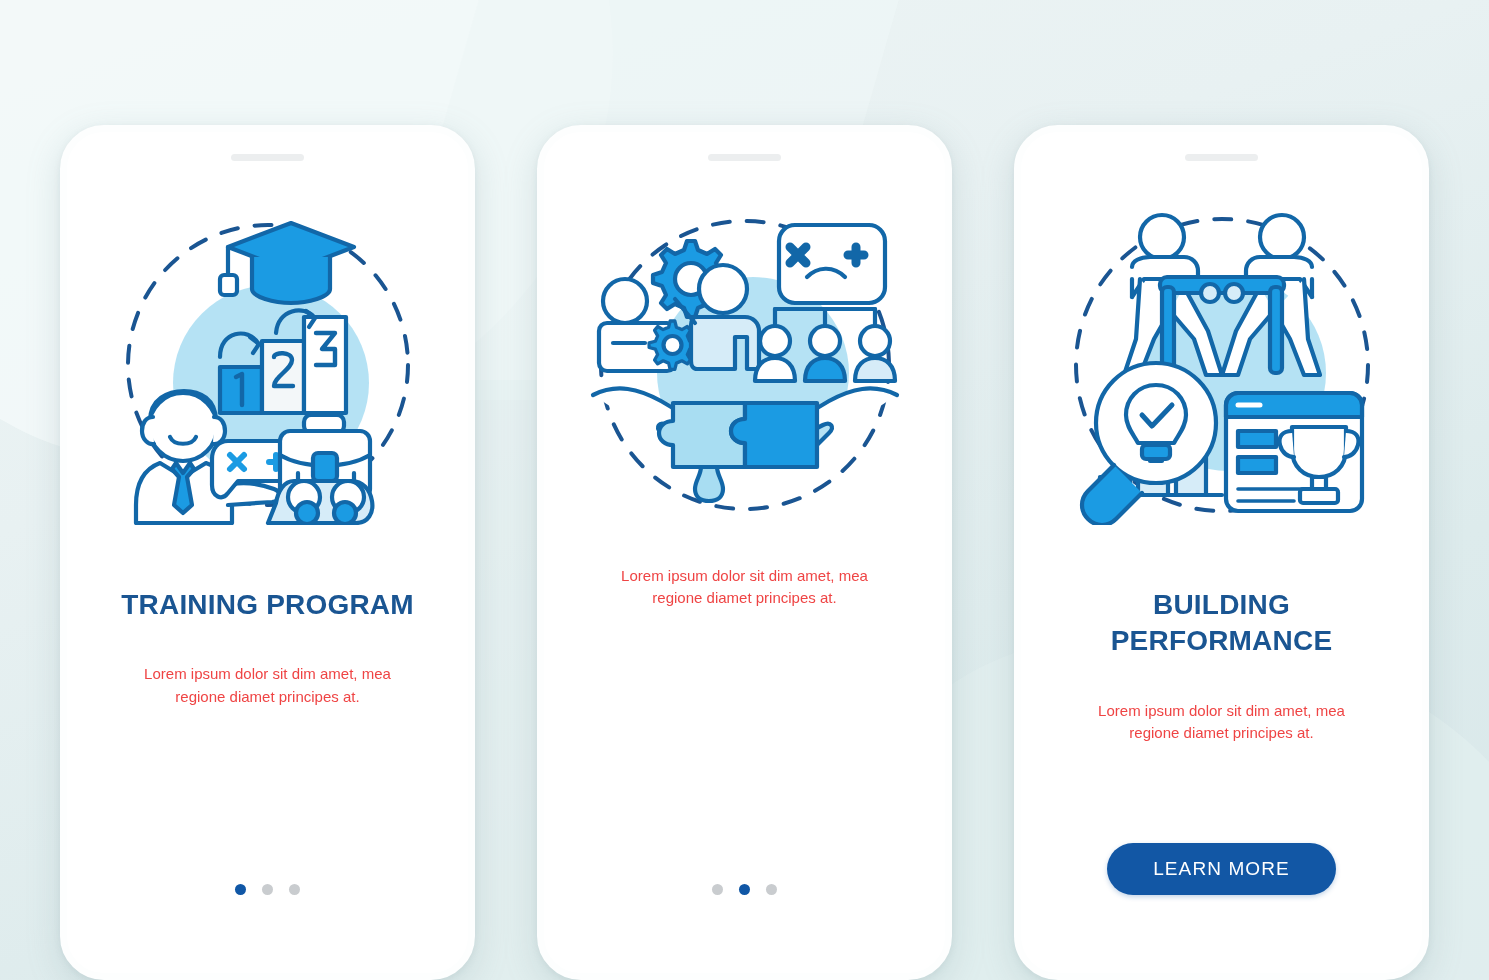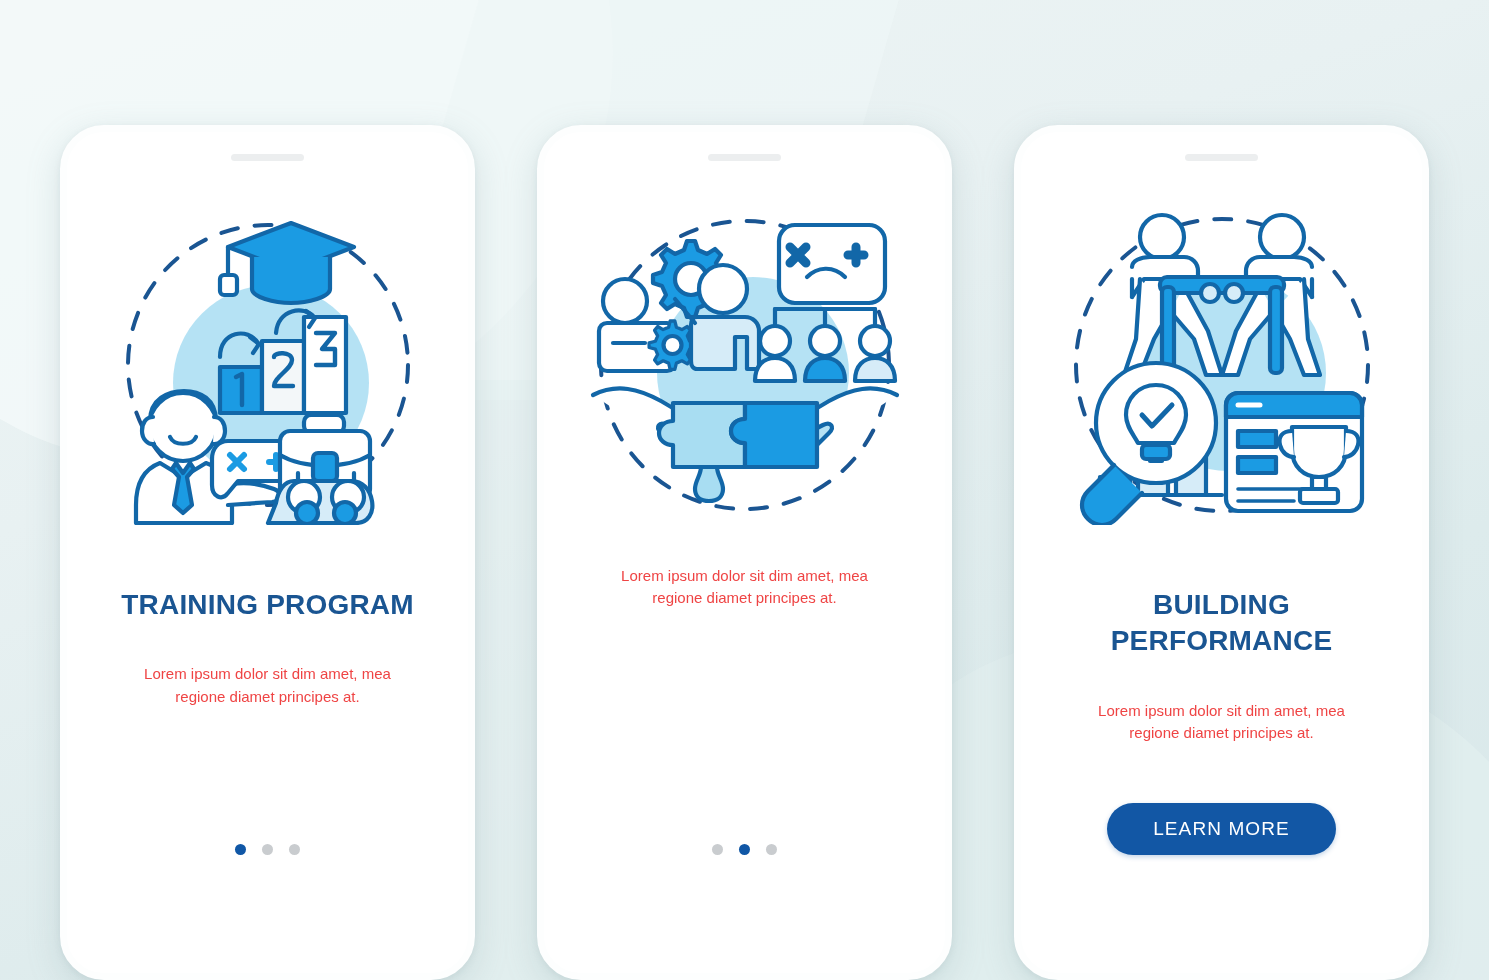--- a/index.html
+++ b/index.html
@@ -88,21 +88,21 @@
     margin-top: 40px;
     width: 300px;
     text-align: center;
     color: #ef4444;
     font-size: 15px;
     line-height: 1.48;
     flex: none;
   }
   .phone-footer {
     margin-top: auto;
-    margin-bottom: 118px;
+    margin-bottom: 78px;
     display: flex;
     align-items: center;
     justify-content: center;
     flex: none;
   }
   .dots { display: flex; gap: 16px; align-items: center; }
   .dot { width: 11px; height: 11px; border-radius: 50%; background: #c9cccf; }
   .dot.active { background: #1057A6; }
   .cta {
     background: #1257A5;

